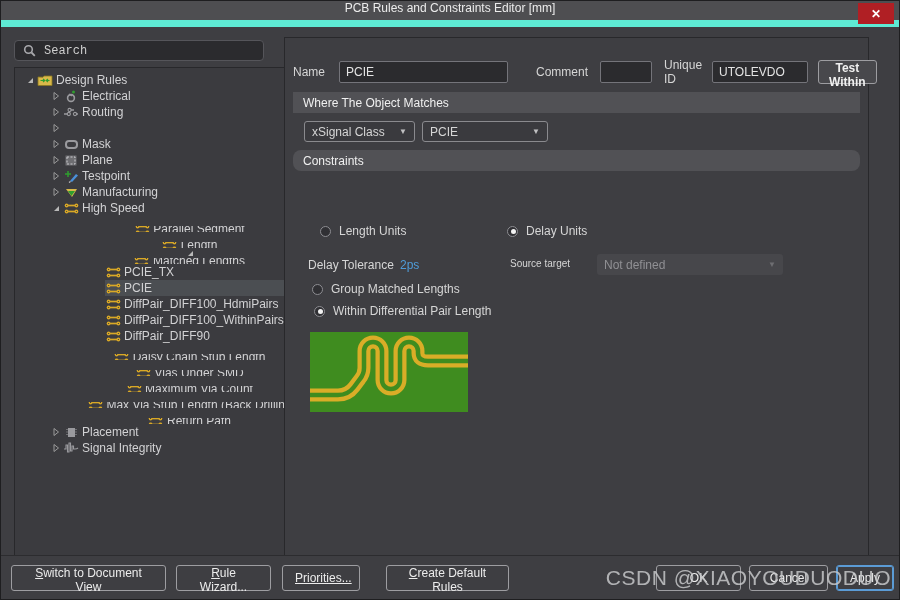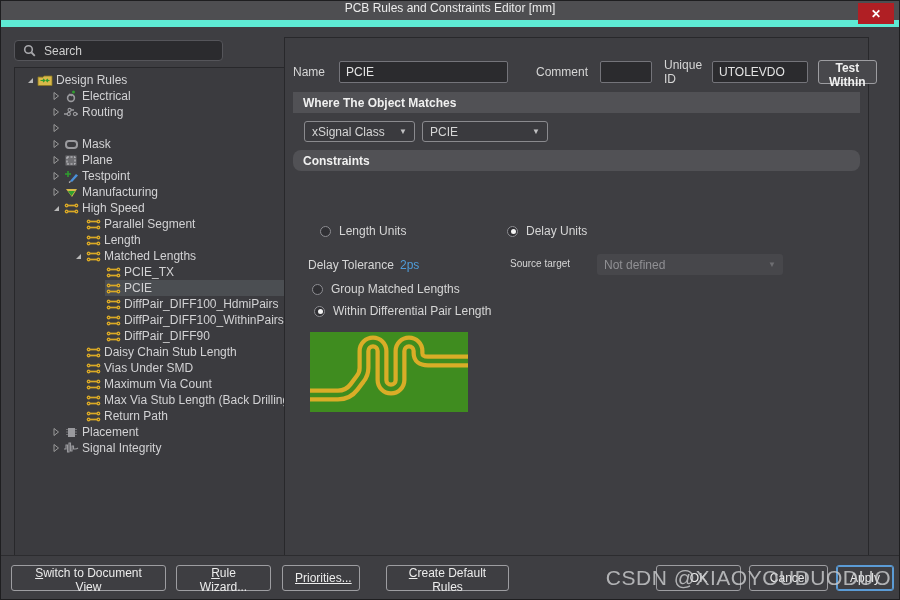--- a/index.html
+++ b/index.html
@@ -5,36 +5,36 @@
   * { margin:0; padding:0; box-sizing:border-box; }
   html,body { width:900px; height:600px; background:#2a2a2c; font-family:"Liberation Sans", sans-serif; }
   .dialog { position:relative; width:900px; height:600px; background:#3e3e42; border:1px solid #1e1e20; overflow:hidden; }
 
   
   .titlebar { position:absolute; top:0; left:0; right:0; height:26px; background:#4e4e51; display:flex; align-items:flex-start; justify-content:center; border-bottom:7px solid #5eead4; }
   .titlebar .title { font-size:12px; color:#ececec; }
   .close-btn { position:absolute; top:2px; right:5px; width:36px; height:21px; background:#b01f24; color:#fff; font-size:12px; font-weight:bold; display:flex; align-items:center; justify-content:center; cursor:pointer; }
 
   
-  .search-box { position:absolute; left:13px; top:39px; width:209px; height:21px; background:#2b2b2e; border:1px solid #55555a; border-radius:4px; display:flex; align-items:center; padding:0 6px; gap:7px; }
+  .search-box { position:absolute; left:13px; top:39px; width:250px; height:21px; background:#2b2b2e; border:1px solid #55555a; border-radius:4px; display:flex; align-items:center; padding:0 6px; gap:7px;font-family:Liberation Mono, monospace; }
   .search-box .stext { font-size:12px; color:#cfcfcf; }
   .tree-panel { position:absolute; left:13px; top:66px; width:295px; height:490px; background:#3b3b3f; border:1px solid #28282b; overflow:hidden; padding-top:4px; }
   .tree-row { height:16px; display:flex; align-items:center; white-space:nowrap; font-size:12px; color:#d2d2d4; cursor:default; }
   .tree-row .arrow { width:14px; min-width:14px; height:10px; display:inline-flex; align-items:center; justify-content:center; }
   .row-content { display:flex; align-items:center; gap:3px; flex:1; height:16px; overflow:hidden; }
   .row-content.selected { background:#4b4e52; }
   .ticon { width:16px; min-width:16px; height:14px; display:inline-flex; align-items:center; justify-content:center; }
-  .lvl0 { padding-left:8px; } .lvl1 { padding-left:34px; } .lvl2 { padding-left:56px; } .lvl3 { padding-left:76px; }
+  .lvl0 { padding-left:8px; } .lvl1 { padding-left:34px; } .lvl2 { padding-left:56px;flex-direction:column; } .lvl3 { padding-left:76px; }
 
   
   .right-panel { position:absolute; left:283px; top:36px; width:585px; height:520px; background:#3e3e42; border:1px solid #28282b; }
   .form-row { position:absolute; left:0; top:20px; width:100%; display:flex; align-items:center; font-size:12px; color:#d6d6d6; }
   .lbl { color:#d6d6d6; }
   .tfield { height:22px; background:#2b2b2e; border:1px solid #74747a; border-radius:2px; color:#e4e4e4; font-size:12px; padding:0 6px; font-family:"Liberation Sans", sans-serif; }
-  .section-bar { position:absolute; left:8px; right:8px; height:21px; background:#515155; display:flex; align-items:center; padding-left:10px; font-size:12px; font-weight:bold; color:#f0f0f0; }
+  .section-bar { position:absolute; left:8px; right:8px; height:21px; background:#515155; display:flex; align-items:center; padding-left:10px; font-size:12px; font-weight:normal; color:#f0f0f0; }
   .dropdown { height:21px; background:#3a3a3e; border:1px solid #8a8a8e; border-radius:3px; display:flex; align-items:center; justify-content:space-between; padding:0 7px; font-size:12px; color:#d6d6d6; cursor:pointer; }
   .dd-arrow { font-size:8px; color:#c0c0c2; margin-left:8px; }
   .dropdown.disabled { background:#47474b; border:none; color:#909094; }
   .dropdown.disabled .dd-arrow { color:#6e6e72; }
 
   .constraints-area { position:absolute; left:0; top:133px; right:0; bottom:0; }
   .radio-item { position:absolute; display:flex; align-items:center; gap:8px; font-size:12px; color:#d6d6d6; }
   .radio { width:11px; height:11px; min-width:11px; border-radius:50%; border:1px solid #8d8d92; background:#303034; position:relative; }
   .radio.checked::after { content:""; position:absolute; left:2.5px; top:2.5px; width:5px; height:5px; border-radius:50%; background:#f2f2f2; }
   .blue-val { color:#4f9cd8; }

